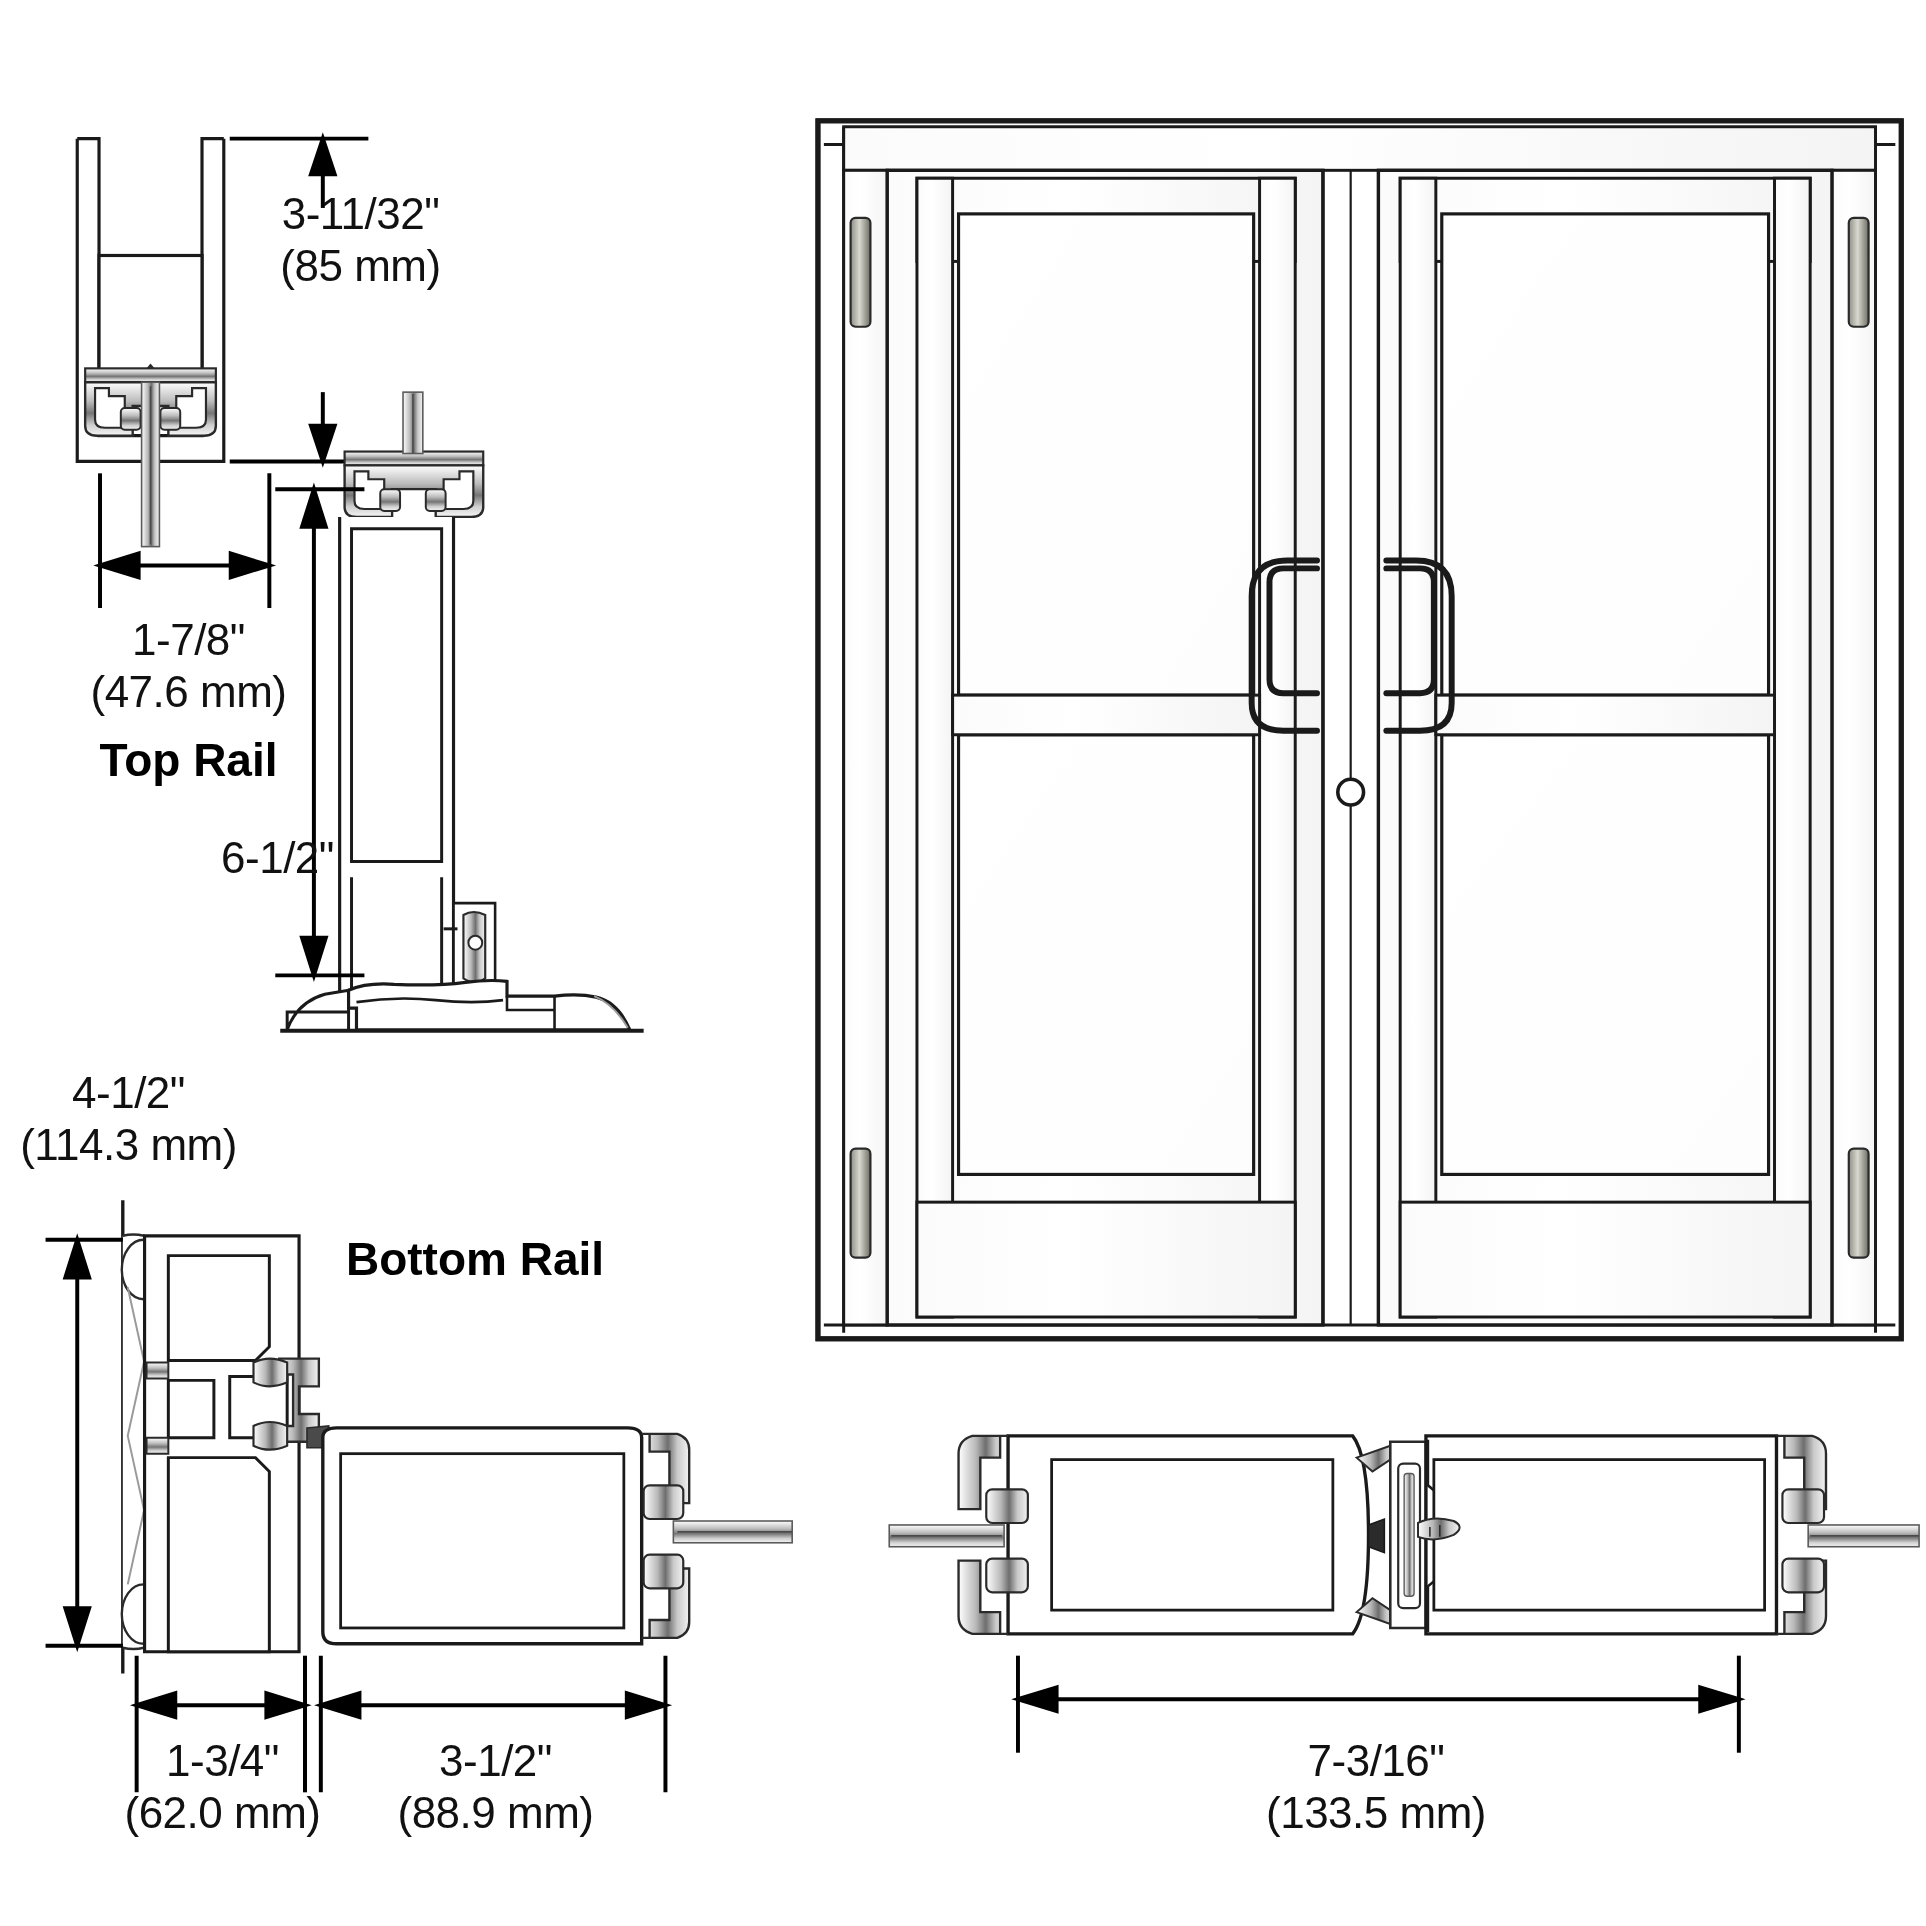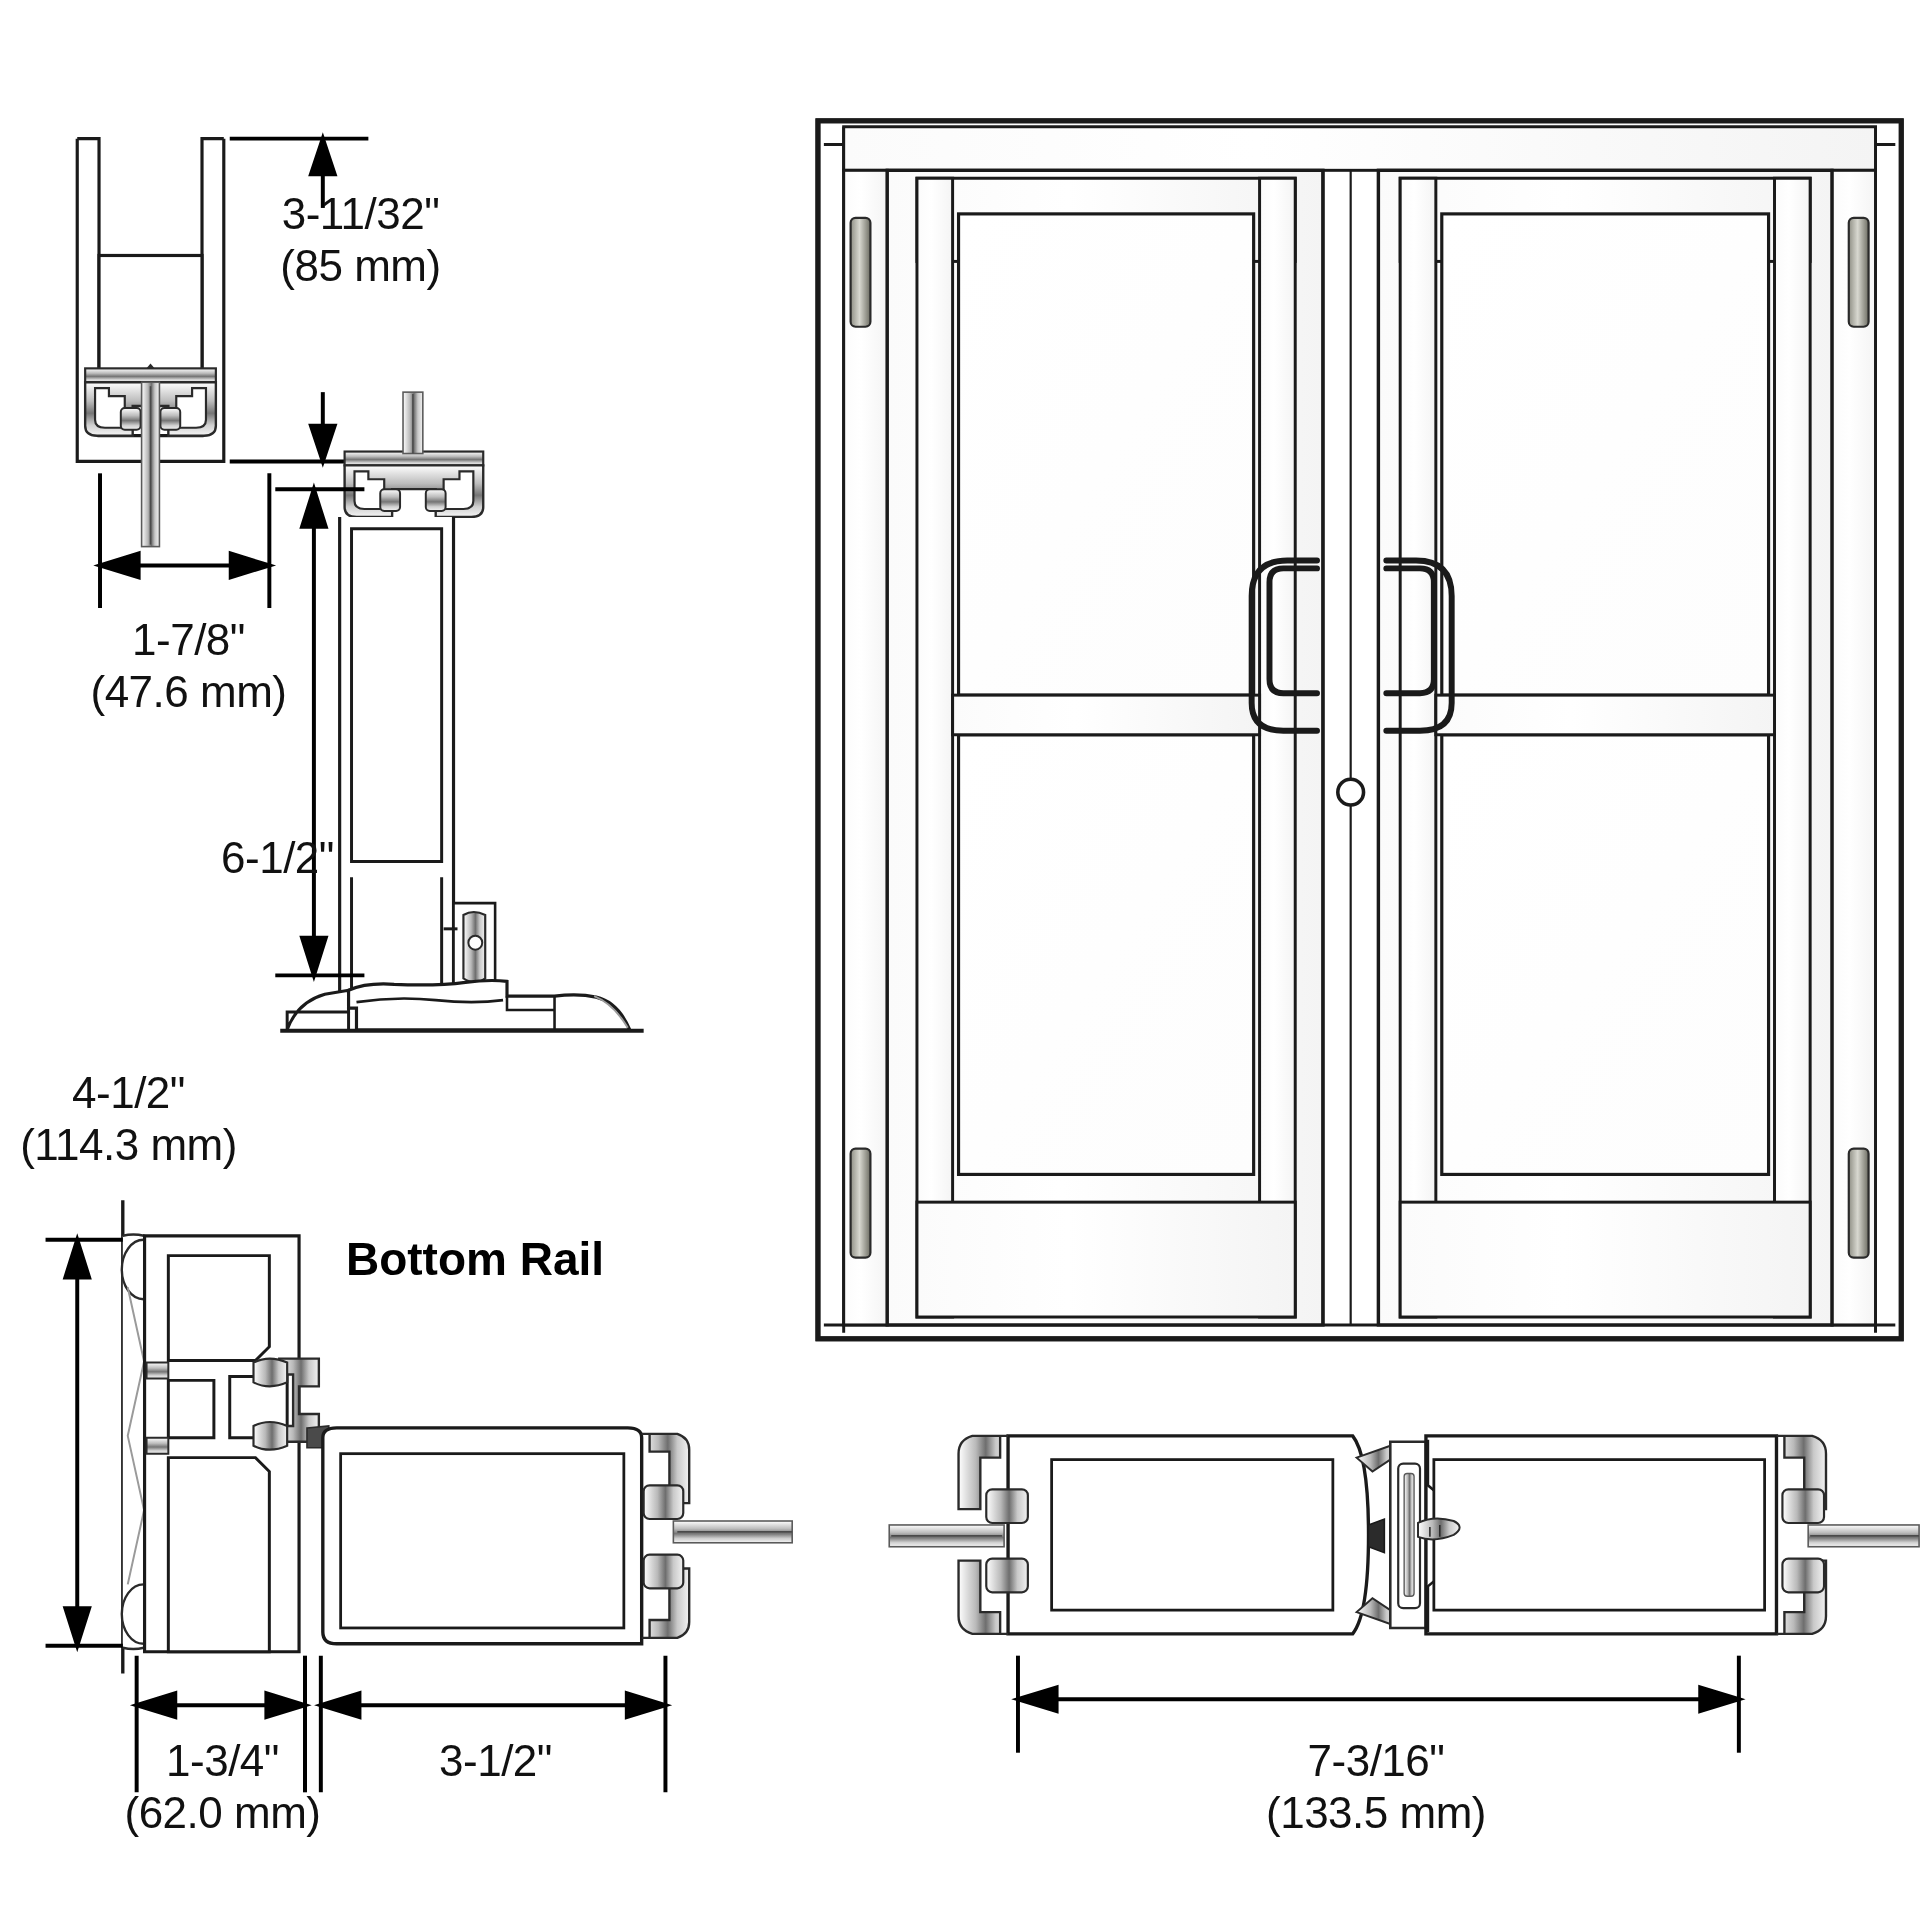--- a/index.html
+++ b/index.html
@@ -344,39 +344,41 @@
   <div class="dimtext ta-c" style="left:232px;top:188px;width:257px;">
     <span>3-11/32"</span>
     <span class="l2">(85 mm)</span>
   </div>
 
   <div class="dimtext ta-c" style="left:40px;top:614px;width:297px;">
     <span>1-7/8"</span>
     <span class="l2">(47.6 mm)</span>
   </div>
 
+  <div class="caption ta-c" style="left:40px;top:733px;width:297px;">Top Rail</div>
 
   <div class="dimtext ta-c" style="left:129px;top:832px;width:297px;">
     <span>6-1/2"</span>
   </div>
 
   <div class="caption ta-c" style="left:267px;top:1232px;width:416px;">Bottom Rail</div>
 
   <div class="dimtext ta-c" style="left:0px;top:1067px;width:257px;">
     <span>4-1/2"</span>
     <span class="l2">(114.3 mm)</span>
   </div>
 
   <div class="dimtext ta-c" style="left:59px;top:1735px;width:327px;">
     <span>1-3/4"</span>
     <span class="l2">(62.0 mm)</span>
   </div>
 
   <div class="dimtext ta-c" style="left:327px;top:1735px;width:337px;">
     <span>3-1/2"</span>
+    <span class="l2">(88.9 mm)</span>
   </div>
 
   <div class="dimtext ta-c" style="left:1188px;top:1735px;width:376px;">
     <span>7-3/16"</span>
     <span class="l2">(133.5 mm)</span>
   </div>
 
 </div>
 
 

